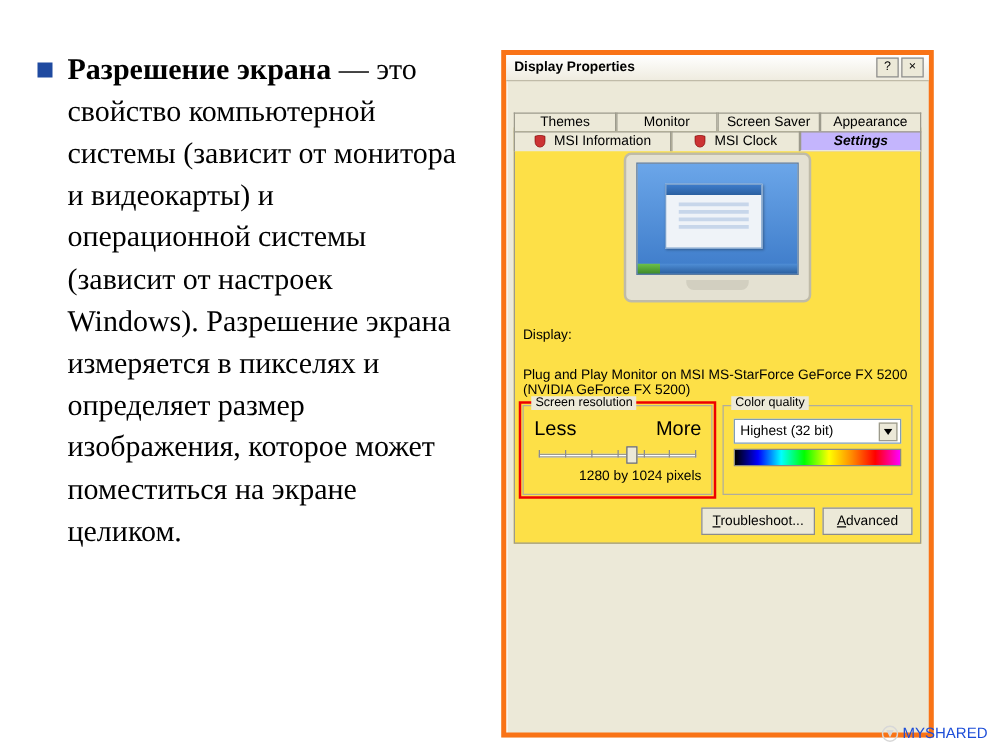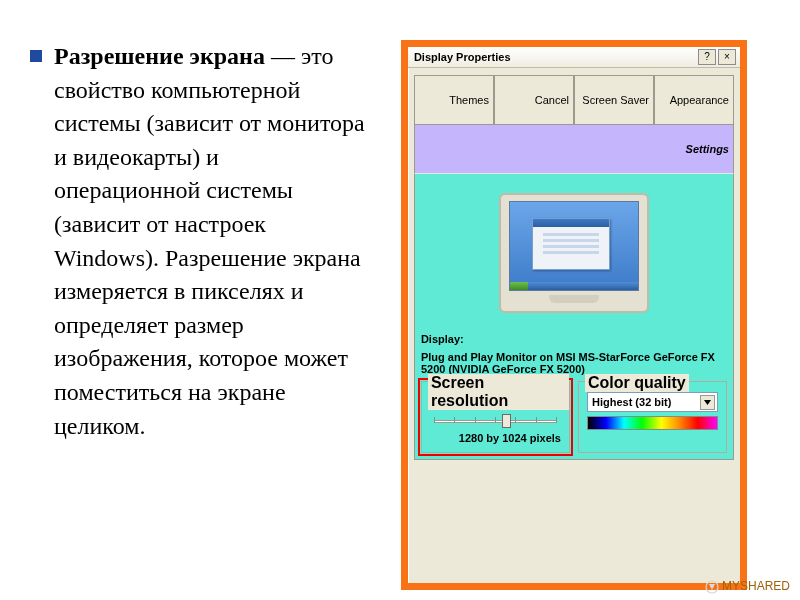--- a/index.html
+++ b/index.html
@@ -33,28 +33,28 @@
     font-size: 24px;
     line-height: 1.4;
     color: #000;
   }
   .para b { font-weight: bold; }
   .watermark {
     position: absolute;
     right: 10px; bottom: 6px;
     font-family: Arial, sans-serif;
     font-size: 12px;
-    color: #a16207;
+    color: #1d4ed8;
   }
 
   
   .dialog {
     width: 395px;
     background: #ece9d8;
-    border: 7px solid #f97316;
+    border: 4px solid #f97316;
     box-shadow: 1px 1px 0 #fff inset;
     font-size: 11px;
     color: #000;
   }
   .titlebar {
     background: linear-gradient(#ffffff, #efece0);
     display: flex; align-items: center; justify-content: space-between;
     padding: 2px 4px 2px 6px;
     border-bottom: 1px solid #c0bba8;
   }
@@ -65,45 +65,44 @@
     border: 1px solid #8c8c8c;
     background: #ece9d8;
     display: flex; align-items: center; justify-content: center;
     font-size: 10px; line-height: 1;
   }
   .tabs-row {
     display: flex; padding: 6px 6px 0 6px; gap: 0;
   }
   .tab {
     flex: 1;
-    text-align: right;
-    padding: 18px 4px;
+    text-align: center;
+    padding: 1px 4px;
     border: 1px solid #9c9a8c;
     border-bottom: none;
     background: #ece9d8;
     font-size: 11px;
     position: relative;
-    top: 1px;
+    top: 19px;
   }
   .tab.active {
     background: #c4b5fd;
     border-bottom: 1px solid #ece9d8;
     font-style: normal;
     font-weight: bold;
   }
   .tab-icon {
     width: 10px; height: 10px; vertical-align: middle; margin-right: 3px;
     display: inline-block;
   }
   .tab-pane {
     margin: 0 6px 6px 6px;
     border: 1px solid #9c9a8c;
     padding: 6px;
-    background: #5eead4;
-    font-weight: bold;
+    background: #fde047;
   }
   .monitor-area {
     height: 145px;
     display: flex; align-items: center; justify-content: center;
   }
   .monitor {
     width: 150px; height: 120px; background: #e4e1d2;
     border: 2px solid #bfbba8; border-radius: 6px;
     display: flex; flex-direction: column; align-items: center;
     padding: 6px;
@@ -123,30 +122,30 @@
   .miniwin::before {
     content:""; position:absolute; left:0; top:0; right:0; height:8px;
     background: linear-gradient(#3d7bc9,#2a5fa0);
   }
   .miniwin .lines { position:absolute; left:10px; top:14px; right:10px; }
   .miniwin .lines div { height:3px; background:#c7d6ea; margin-bottom:3px; }
   .startbar { position:absolute; left:0; right:0; bottom:0; height:8px; background: linear-gradient(#4f8ed6,#2a5fa0); }
   .startbtn { position:absolute; left:0; bottom:0; width:18px; height:8px; background: linear-gradient(#6cc04a,#3f8a28); }
   .mbase { width: 50px; height: 8px; background: #d2cfc0; border-radius: 0 0 6px 6px; margin-top: 4px; }
   .disp-label { margin-top: 8px; }
-  .disp-value { margin-top: 6px; }
+  .disp-value { margin-top: 20px; }
 
   .settings-row { display: flex; gap: 8px; margin-top: 6px; }
   .groupbox {
     border: 1px solid #b0ad9c; padding: 10px 8px 8px 8px;
     position: relative;
   }
   .groupbox .legend {
     position: absolute; top: -8px; left: 6px; background: #ece9d8;
-    padding: 0 3px; font-size: 16px;
+    padding: 0 3px; font-size: 10px;
   }
   .res-box { flex: 1; }
   .res-highlight { outline: 2px solid #e00; outline-offset: 1px; }
   .slider-labels { display: flex; justify-content: space-between; font-size: 16px; }
   .slider {
     margin: 4px 0 4px 0; height: 14px; position: relative;
   }
   .slider .track {
     position: absolute; left: 4px; right: 4px; top: 6px; height: 3px;
     background: #fff; border: 1px solid #9c9a8c;
@@ -211,25 +210,41 @@
             <span>?</span>
           </div>
         <div class="sysbtn">
             <span>×</span>
           </div>
       </div>
     </div>
 
     <div class="tabs-row">
       <div class="tab"><span>Themes</span></div>
-      <div class="tab"><span>Cancel</span></div>
+      <div class="tab"><span>Monitor</span></div>
       <div class="tab"><span>Screen Saver</span></div>
       <div class="tab"><span>Appearance</span></div>
     </div>
     <div class="tabs-row" style="padding-top:0">
+      <div class="tab" style="flex:1.6">
+        <span class="tab-icon">
+          <svg viewBox="0 0 10 10">
+              <path d="M1 1 L5 0 L9 1 L9 5 Q9 9 5 10 Q1 9 1 5 Z" fill="#c33" stroke="#700" stroke-width="0.5"></path>
+            </svg>
+        </span>
+        <span>MSI Information</span>
+      </div>
+      <div class="tab" style="flex:1.3">
+        <span class="tab-icon">
+          <svg viewBox="0 0 10 10">
+              <path d="M1 1 L5 0 L9 1 L9 5 Q9 9 5 10 Q1 9 1 5 Z" fill="#c33" stroke="#700" stroke-width="0.5"></path>
+            </svg>
+        </span>
+        <span>MSI Clock</span>
+      </div>
       <div class="tab active" style="flex:1.2; font-style: italic;"><span>Settings</span></div>
     </div>
 
     <div class="tab-pane">
       <div class="monitor-area">
         <div class="monitor">
           <div class="screen">
             <div class="miniwin">
                 <div class="lines">
                   <div></div>
@@ -278,20 +293,28 @@
             <span class="arrow">
               <svg width="7" height="5" viewBox="0 0 7 5">
                   <path d="M0 0 L7 0 L3.5 5 Z" fill="#000"></path>
                 </svg>
             </span>
           </div>
           <div class="colorbar"></div>
         </div>
       </div>
 
+      <div class="btn-row">
+        <div class="btn">
+            <span class="underline-first">Troubleshoot...</span>
+          </div>
+        <div class="btn">
+            <span class="underline-first">Advanced</span>
+          </div>
+      </div>
     </div>
 
   </div>
 </div>
 
 <div class="watermark">
   <svg width="14" height="14" viewBox="0 0 14 14" style="vertical-align:middle">
       <circle cx="7" cy="7" r="6" fill="none" stroke="#d8d8d8" stroke-width="1.2"></circle>
       <path d="M4 4 L10 4 L7 10 Z" fill="#d8d8d8"></path>
     </svg>

